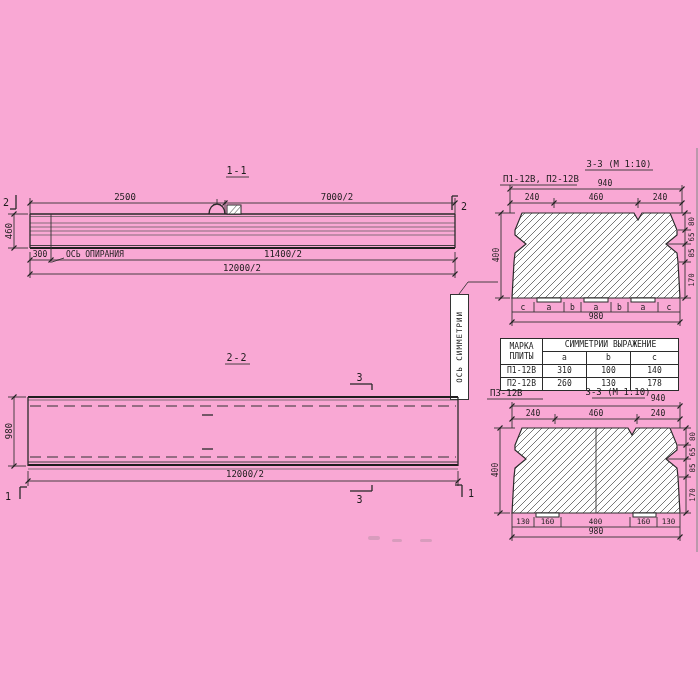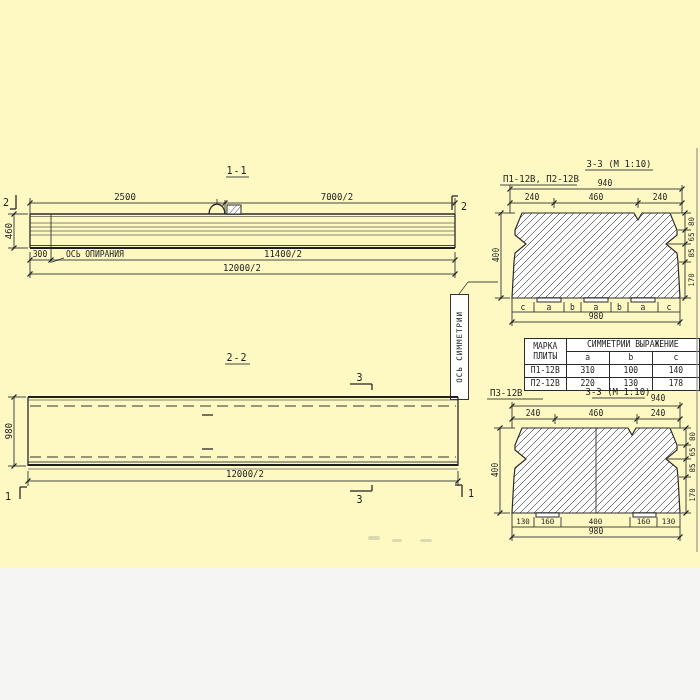--- a/index.html
+++ b/index.html
@@ -1,37 +1,37 @@
 <!DOCTYPE html>
 <html><head>
 <meta charset="utf-8">
 <style>
   html,body { margin:0; padding:0; background:#f5f5f3; }
-  .sheet { position:relative; width:700px; height:568px; background:#fef9c3; overflow:hidden;
+  .sheet { position:relative; width:700px; height:700px; background:#f9a8d4; overflow:hidden;
            font-family:"DejaVu Sans Mono", monospace; }
   .abs { position:absolute; }
   svg text { font-family:"DejaVu Sans Mono", monospace; fill:#1c1c1c; font-size:9px; }
   svg text.t10 { font-size:10px; letter-spacing:1px; }
   svg text.t8  { font-size:8px; }
   svg text.t75 { font-size:7.5px; }
   .ln    { stroke:#333; stroke-width:0.9; fill:none; }
   .ln2   { stroke:#2a2a2a; stroke-width:1.3; fill:none; }
   .thick { stroke:#1f1f1f; stroke-width:2.2; fill:none; }
   .thin  { stroke:#555; stroke-width:0.7; fill:none; }
   .dash  { stroke:#333; stroke-width:1; fill:none; stroke-dasharray:11 6; }
   .body-poly { fill:url(#hatch); stroke:#2b2b2b; stroke-width:1.2; }
   .tab   { fill:#fff; stroke:#2b2b2b; stroke-width:1; }
   
   .sym-box { position:absolute; left:450px; top:294px; width:17px; height:104px;
              border:1px solid #333; display:flex; align-items:center; justify-content:center;
              background:#fff; }
   .sym-box span { writing-mode:vertical-rl; transform:rotate(180deg); font-size:7.5px;
                   letter-spacing:1px; color:#1c1c1c; white-space:nowrap; }
   
-  .ptable { position:absolute; left:500px; top:338px; border-collapse:collapse; background:#fff;margin-left:24px; }
+  .ptable { position:absolute; left:500px; top:338px; border-collapse:collapse; background:#fff; }
   .ptable td { border:1.2px solid #2b2b2b; font-size:8px; color:#1c1c1c; text-align:center;
                padding:1px 2px; line-height:1.25; }
   .page-edge { position:absolute; left:696px; top:148px; width:2px; height:404px;
                background:#8a8a8a; opacity:0.55; }
   .smudge { position:absolute; background:#777; opacity:0.25; border-radius:2px; }
 </style>
 </head>
 <body>
 
 <div class="sheet">
@@ -276,21 +276,21 @@
       <td>c</td>
     </tr>
     <tr>
       <td>П1-12В</td>
       <td>310</td>
       <td>100</td>
       <td>140</td>
     </tr>
     <tr>
       <td>П2-12В</td>
-      <td>220</td>
+      <td>260</td>
       <td>130</td>
       <td>178</td>
     </tr>
   </tbody>
     </table>
 
   <svg class="abs" style="left:480px;top:385px" width="220" height="165">
     <g>
       <text x="10" y="11">П3-12В</text>
       <line class="ln" x1="7" y1="14" x2="63" y2="14"></line>

